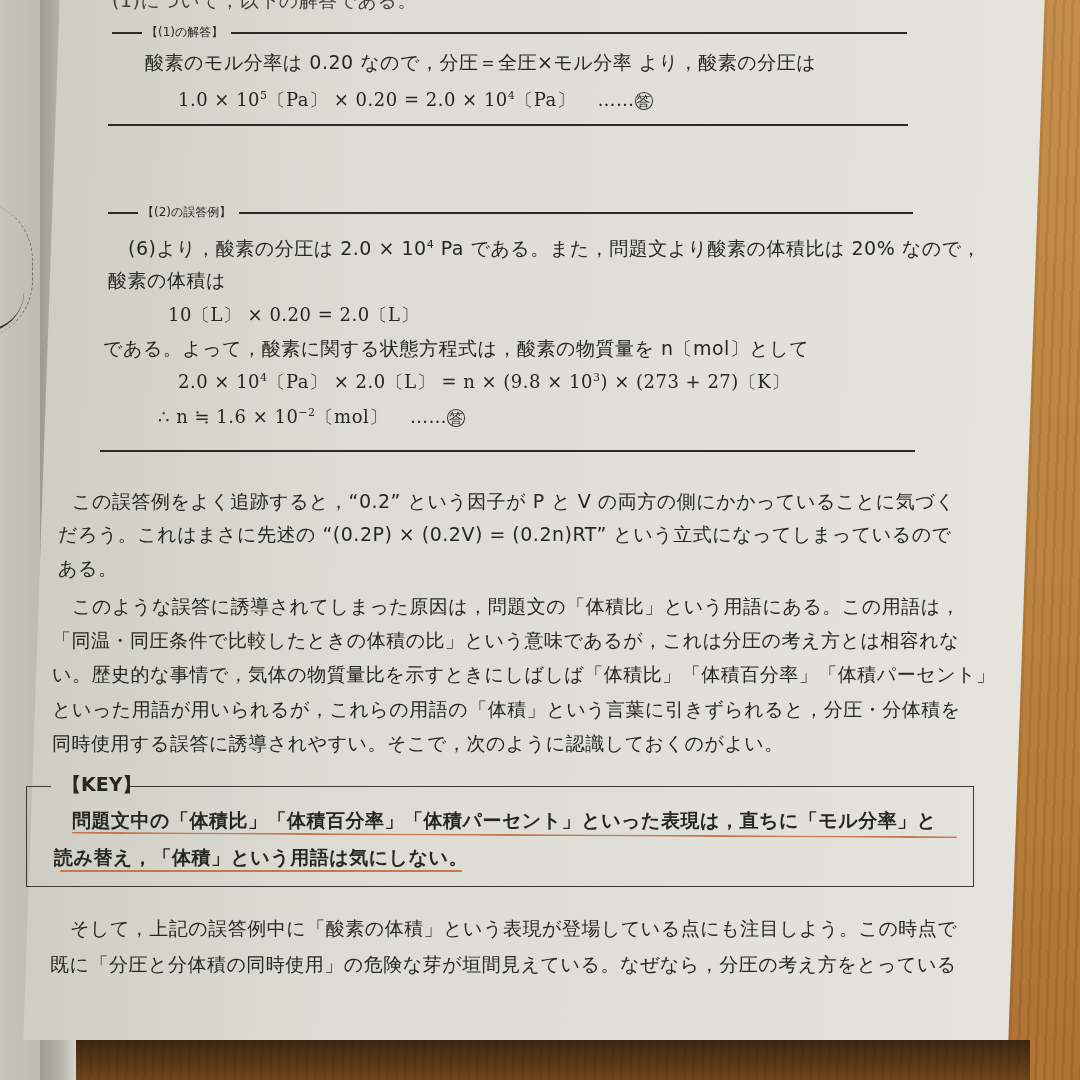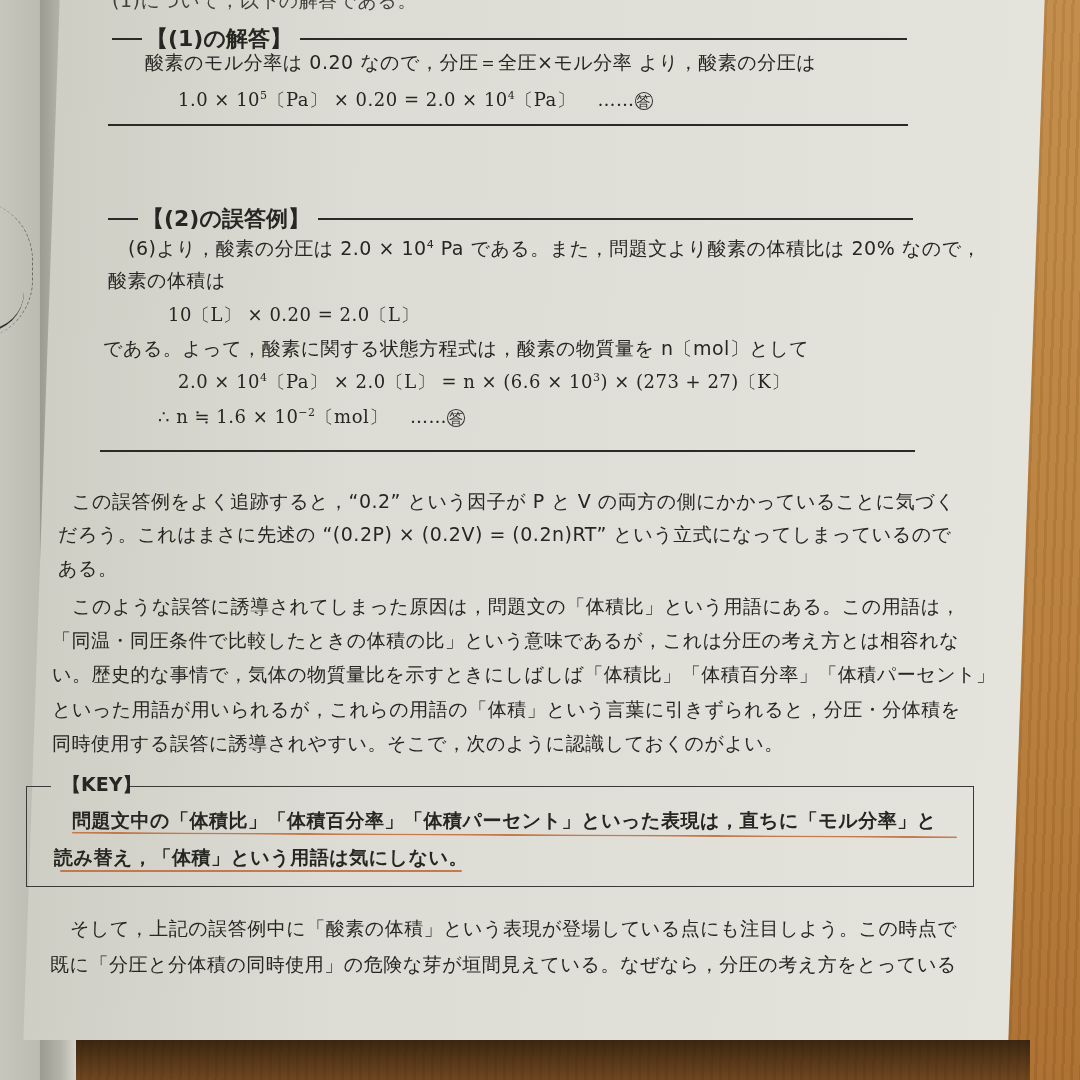--- a/index.html
+++ b/index.html
@@ -43,21 +43,21 @@
     background: linear-gradient(90deg, #cfcec5 0%, #dddcd4 30%, #e4e3dc 100%);
     transform: skewX(-2deg); transform-origin: top left;
   }
   .content {
     position: absolute; left: 0; top: 0; width: 1013px; height: 1080px;
     color: #262622;
   }
   .line { position: absolute; white-space: nowrap; font-size: 19px; letter-spacing: 0.5px; }
   .math { font-family: "DejaVu Serif", serif; font-size: 18px; }
   sup { font-size: 11px; vertical-align: 7px; line-height: 0; }
-  .heading { position: absolute; display: flex; align-items: center; font-size: 22px; font-weight: bold; }
+  .heading { position: absolute; display: flex; align-items: center; font-size: 12px; font-weight: normal; }
   .heading .dash { width: 30px; border-top: 2px solid #2a2a27; margin-right: 4px; }
   .heading .rule { flex: 1; border-top: 2px solid #2a2a27; margin-left: 8px; }
   .hrule { position: absolute; border-top: 2px solid #2a2a27; }
   .keybox {
     position: absolute; left: 26px; top: 786px; width: 946px; height: 100px;
     border: 1.5px solid #3a3a36; border-top: none;
   }
   .keybox .topl { position: absolute; left: -1px; top: 0; width: 25px; border-top: 1.5px solid #3a3a36; }
   .keybox .topr { position: absolute; left: 102px; right: -1px; top: 0; border-top: 1.5px solid #3a3a36; }
   .keylabel { position: absolute; left: 62px; top: 772px; font-size: 19px; font-weight: bold; }
@@ -99,21 +99,21 @@
     <span>【(2)の誤答例】</span>
     <span class="rule"></span>
   </div>
   <div class="line" style="left:128px; top:236px;">
     <span>(6)より，酸素の分圧は 2.0 × 10</span><sup>4</sup><span> Pa である。また，問題文より酸素の体積比は 20% なので，</span>
   </div>
   <div class="line" style="left:108px; top:268px;">酸素の体積は</div>
   <div class="line math" style="left:168px; top:303px;">10〔L〕 × 0.20 = 2.0〔L〕</div>
   <div class="line" style="left:103px; top:336px;">である。よって，酸素に関する状態方程式は，酸素の物質量を n〔mol〕として</div>
   <div class="line math" style="left:178px; top:370px;">
-    <span>2.0 × 10</span><sup>4</sup><span>〔Pa〕 × 2.0〔L〕 = n × (6.6 × 10</span><sup>3</sup><span>) × (273 + 27)〔K〕</span>
+    <span>2.0 × 10</span><sup>4</sup><span>〔Pa〕 × 2.0〔L〕 = n × (9.8 × 10</span><sup>3</sup><span>) × (273 + 27)〔K〕</span>
   </div>
   <div class="line math" style="left:158px; top:405px;">
     <span>∴ n ≒ 1.6 × 10</span><sup>−2</sup><span>〔mol〕</span>
     <span style="margin-left:16px;">……</span><span class="ans">答</span>
   </div>
   <div class="hrule" style="left:100px; top:450px; width:815px;"></div>
 
   <div class="line" style="left:72px; top:489px;">この誤答例をよく追跡すると，“0.2” という因子が P と V の両方の側にかかっていることに気づく</div>
   <div class="line" style="left:58px; top:522px;">だろう。これはまさに先述の “(0.2P) × (0.2V) = (0.2n)RT” という立式になってしまっているので</div>
   <div class="line" style="left:58px; top:556px;">ある。</div>

